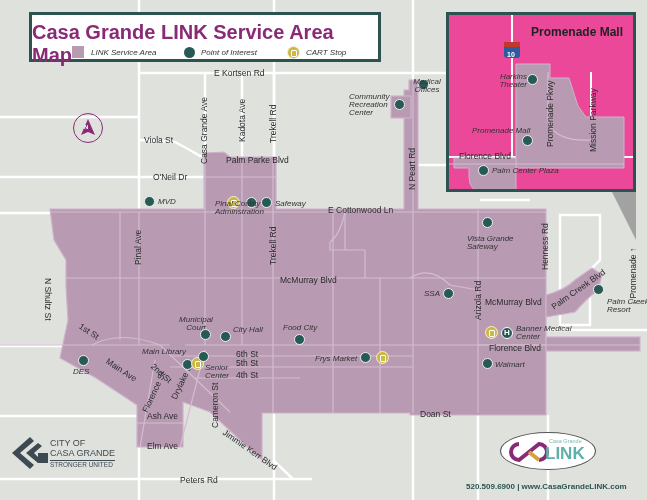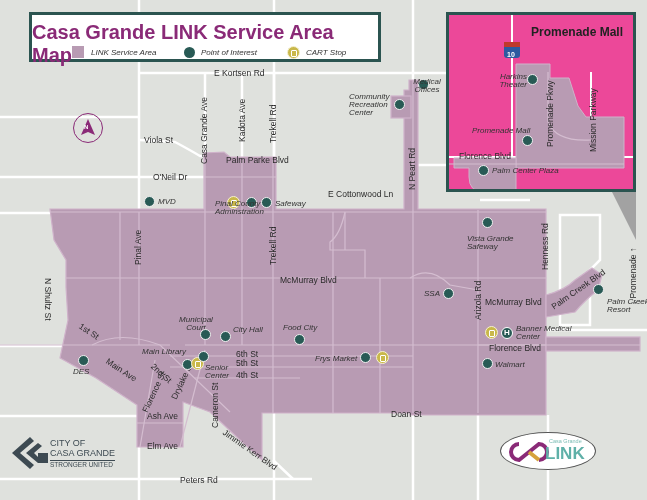--- a/index.html
+++ b/index.html
@@ -105,40 +105,40 @@
   </div>
 
   <span class="lbl" style="left:214px;top:69px">E Kortsen Rd</span>
   <span class="lbl" style="left:144px;top:136px">Viola St</span>
   <span class="lbl" style="left:226px;top:156px">Palm Parke Blvd</span>
   <span class="lbl" style="left:153px;top:173px">O'Neil Dr</span>
   <span class="lbl v" style="left:200px;top:164px">Casa Grande Ave</span>
   <span class="lbl v" style="left:238px;top:142px">Kadota Ave</span>
   <span class="lbl v" style="left:269px;top:143px">Trekell Rd</span>
   <span class="lbl v" style="left:269px;top:265px">Trekell Rd</span>
-  <span class="lbl" style="left:328px;top:190px">E Cottonwood Ln</span>
+  <span class="lbl" style="left:328px;top:206px">E Cottonwood Ln</span>
   <span class="lbl v" style="left:408px;top:190px">N Peart Rd</span>
   <span class="lbl v" style="left:134px;top:265px">Pinal Ave</span>
   <span class="lbl" style="left:52px;top:278px;transform:rotate(90deg);transform-origin:left top;">N Shultz St</span>
   <span class="lbl" style="left:280px;top:276px">McMurray Blvd</span>
   <span class="lbl" style="left:485px;top:298px">McMurray Blvd</span>
   <span class="lbl" style="left:82px;top:322px;transform:rotate(33deg);transform-origin:left top;">1st St</span>
   <span class="lbl" style="left:109px;top:357px;transform:rotate(33deg);transform-origin:left top;">Main Ave</span>
   <span class="lbl" style="left:155px;top:362px;transform:rotate(42deg);transform-origin:left top;">2nd St</span>
   <span class="lbl" style="left:141px;top:410px;transform:rotate(-65deg);transform-origin:left top;">Florence St</span>
   <span class="lbl" style="left:170px;top:397px;transform:rotate(-65deg);transform-origin:left top;">Drylake St</span>
   <span class="lbl" style="left:236px;top:350px">6th St</span>
   <span class="lbl" style="left:236px;top:359px">5th St</span>
   <span class="lbl" style="left:236px;top:371px">4th St</span>
   <span class="lbl v" style="left:211px;top:428px">Cameron St</span>
   <span class="lbl" style="left:147px;top:412px">Ash Ave</span>
   <span class="lbl" style="left:147px;top:442px">Elm Ave</span>
   <span class="lbl" style="left:226px;top:428px;transform:rotate(35deg);transform-origin:left top;">Jimmie Kerr Blvd</span>
   <span class="lbl" style="left:180px;top:476px">Peters Rd</span>
-  <span class="lbl" style="left:391px;top:410px">Doan St</span>
+  <span class="lbl" style="left:420px;top:410px">Doan St</span>
   <span class="lbl v" style="left:474px;top:320px">Arizola Rd</span>
   <span class="lbl v" style="left:541px;top:270px">Henness Rd</span>
   <span class="lbl" style="left:489px;top:344px">Florence Blvd</span>
   <span class="lbl" style="left:550px;top:304px;transform:rotate(-35deg);transform-origin:left top;">Palm Creek Blvd</span>
   <span class="lbl v" style="left:629px;top:305px">↓ Promenade ↑</span>
 
   <span class="dot" style="left:418px;top:79px"></span>
   <span class="lbl poi" style="left:410px;top:58px;text-align:center;white-space:normal;width:34px;margin-top:20px;">Medical Offices</span>
   <span class="dot" style="left:394px;top:99px"></span>
   <span class="lbl poi" style="left:349px;top:93px;white-space:normal;width:45px;">Community Recreation Center</span>
@@ -219,13 +219,14 @@
   </div>
 
   <div style="position:absolute;left:500px;top:432px;width:96px;height:38px;border:1.5px solid #555;border-radius:50%;background:#fff;box-sizing:border-box;">
     <svg width="40" height="24" style="position:absolute;left:8px;top:7px">
       <path d="M10,4 A8,8 0 1,0 10,20 L20,12 L30,4 A8,8 0 1,1 30,20" fill="none" stroke="#8a2a77" stroke-width="4"></path>
       <path d="M20,12 L30,20" stroke="#d6a23c" stroke-width="4"></path>
     </svg>
     <span class="lbl" style="left:48px;top:6px;font-size:5.5px;color:#7bbcb4;">Casa Grande</span>
     <span class="lbl" style="left:44px;top:12px;font-size:17px;font-weight:bold;color:#5fb0a8;">LINK</span>
   </div>
+  <div id="footer-contact">520.509.6900 | www.CasaGrandeLINK.com</div>
 </div>
 
 </body></html>

